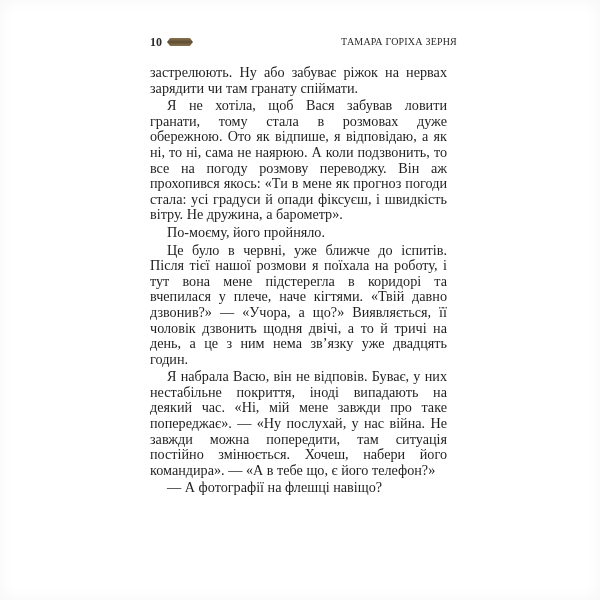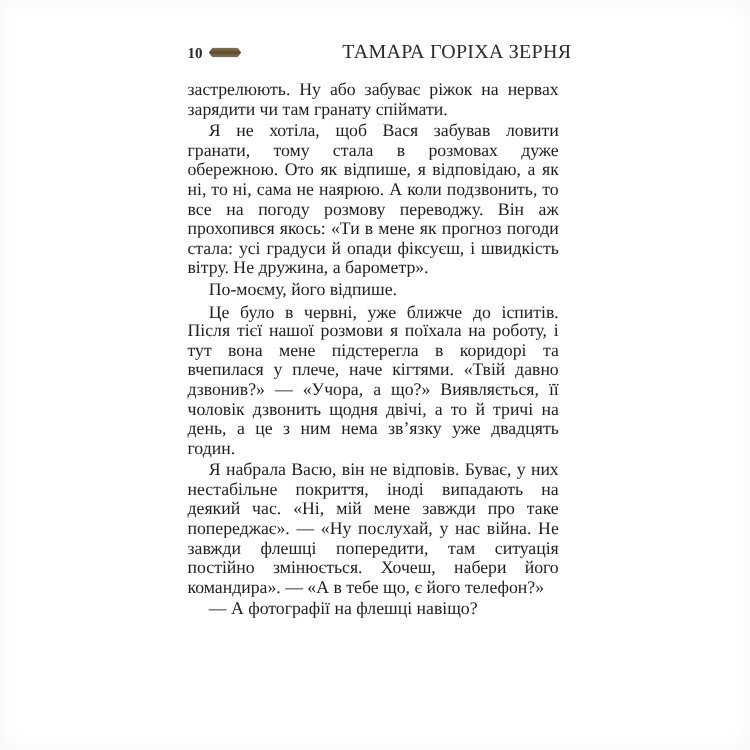--- a/index.html
+++ b/index.html
@@ -42,21 +42,21 @@
       top: 4px;
       width: 26px;
       height: 8px;
       background: linear-gradient(180deg, #8a7550 0%, #5e4d33 50%, #8a7550 100%);
       clip-path: polygon(0 50%, 12% 0, 88% 0, 100% 50%, 88% 100%, 12% 100%);
     }
     .running-title {
       position: absolute;
       right: 0;
       top: 0;
-      font-size: 16px;
+      font-size: 10px;
       line-height: 16px;
       letter-spacing: 0.2px;
     }
     .body-text {
       position: absolute;
       left: 150px;
       top: 65px;
       width: 307px;
       font-family: "Liberation Serif", "DejaVu Serif", serif;
       font-size: 14.2px;
@@ -79,19 +79,19 @@
 <div class="page">
   <div class="header">
     <span class="page-number">10</span>
     <span class="ornament"></span>
     <span class="running-title">ТАМАРА ГОРІХА ЗЕРНЯ</span>
   </div>
 
   <div class="body-text">
     <p class="noindent">застрелюють. Ну або забуває ріжок на нервах зарядити чи там гранату спіймати.</p>
     <p>Я не хотіла, щоб Вася забував ловити гранати, тому ста­ла в розмовах дуже обережною. Ото як відпише, я відпові­даю, а як ні, то ні, сама не наярюю. А коли подзвонить, то все на погоду розмову переводжу. Він аж прохопився якось: «Ти в мене як прогноз погоди стала: усі градуси й опади фіксуєш, і швидкість вітру. Не дружина, а барометр».</p>
-    <p>По-моєму, його відпише.</p>
+    <p>По-моєму, його пройняло.</p>
     <p>Це було в червні, уже ближче до іспитів. Після тієї на­шої розмови я поїхала на роботу, і тут вона мене підстерег­ла в коридорі та вчепилася у плече, наче кігтями. «Твій дав­но дзвонив?» — «Учора, а що?» Виявляється, її чоловік дзвонить щодня двічі, а то й тричі на день, а це з ним нема зв’язку уже двадцять годин.</p>
-    <p>Я набрала Васю, він не відповів. Буває, у них нестабіль­не покриття, іноді випадають на деякий час. «Ні, мій мене завжди про таке попереджає». — «Ну послухай, у нас війна. Не завжди флешці попередити, там ситуація постійно змі­нюється. Хочеш, набери його командира». — «А в тебе що, є його телефон?»</p>
+    <p>Я набрала Васю, він не відповів. Буває, у них нестабіль­не покриття, іноді випадають на деякий час. «Ні, мій мене завжди про таке попереджає». — «Ну послухай, у нас війна. Не завжди можна попередити, там ситуація постійно змі­нюється. Хочеш, набери його командира». — «А в тебе що, є його телефон?»</p>
     <p>— А фотографії на флешці навіщо?</p>
 
   </div>
 </div>
 
 </body></html>

